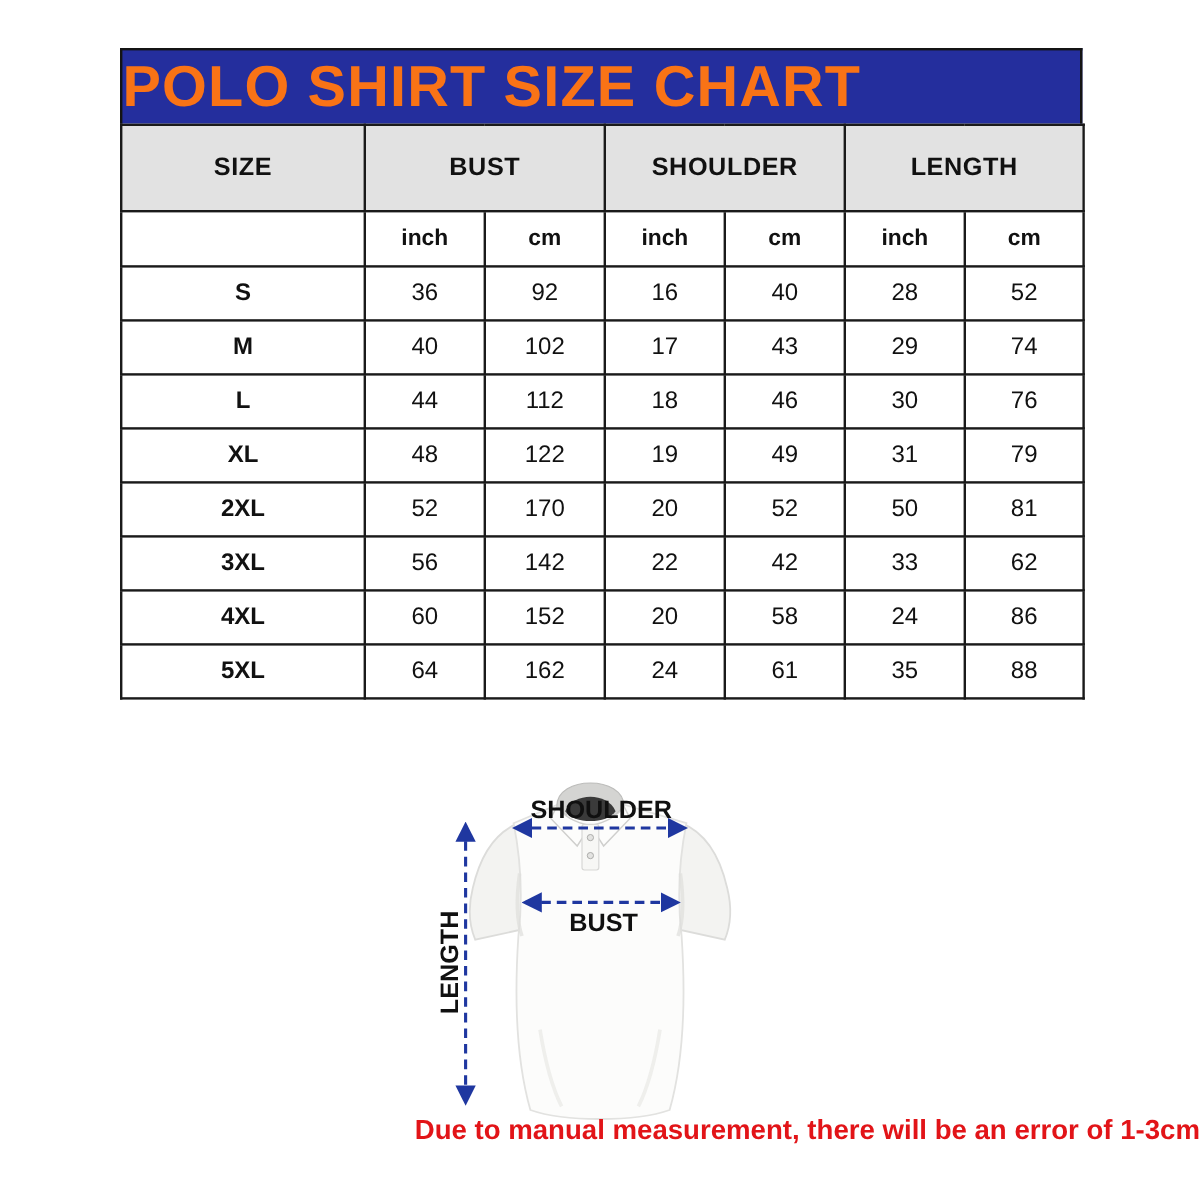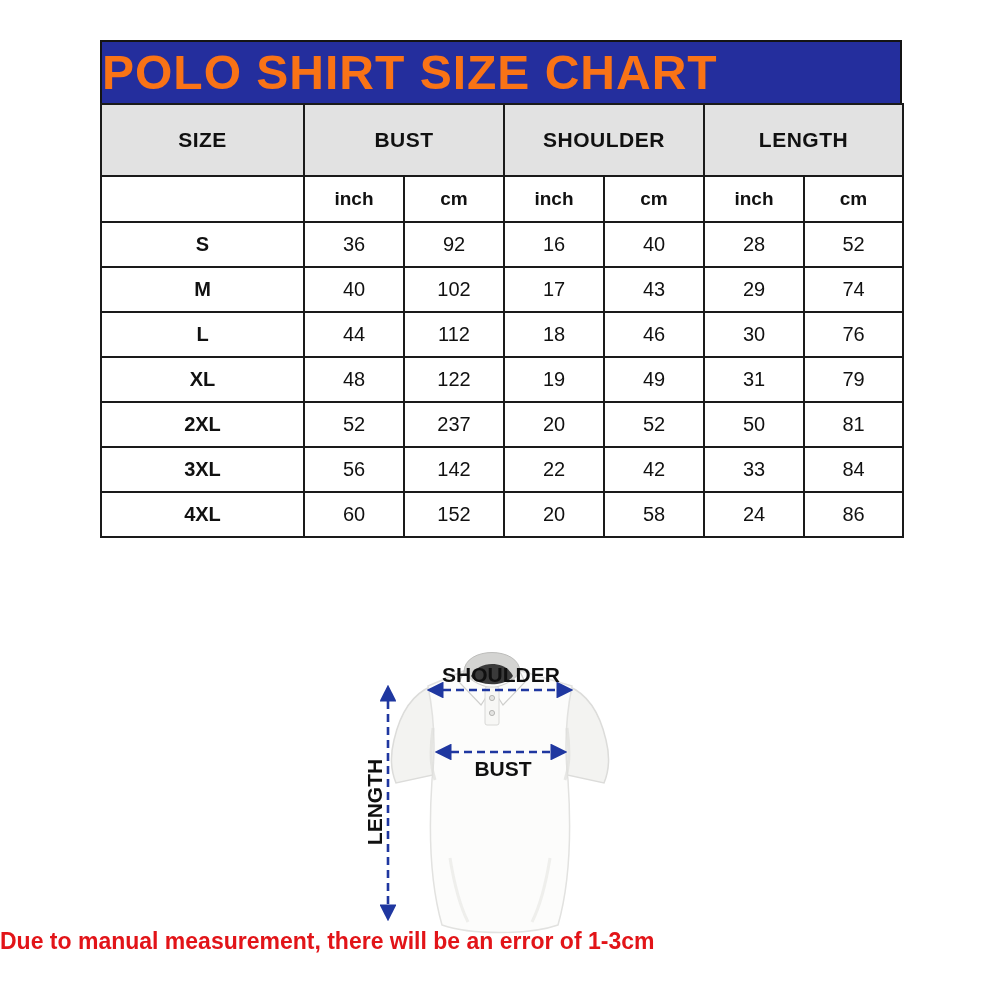--- a/index.html
+++ b/index.html
@@ -84,21 +84,21 @@
     height: 322px;
   }
   .diagram svg { display: block; }
 
   
   .note {
     position: absolute;
     left: 0;
     top: 928px;
     width: 1000px;
-    text-align: left;
+    text-align: right;
     color: #e21418;
     font-weight: bold;
     font-size: 23px;
     white-space: nowrap;
   }
 </style>
 </head>
 <body>
 
 <div class="page">
@@ -166,44 +166,53 @@
         <td>48</td>
         <td>122</td>
         <td>19</td>
         <td>49</td>
         <td>31</td>
         <td>79</td>
       </tr>
       <tr class="data-row">
         <td class="size-cell">2XL</td>
         <td>52</td>
-        <td>237</td>
+        <td>170</td>
         <td>20</td>
         <td>52</td>
         <td>50</td>
         <td>81</td>
       </tr>
       <tr class="data-row">
         <td class="size-cell">3XL</td>
         <td>56</td>
         <td>142</td>
         <td>22</td>
         <td>42</td>
         <td>33</td>
-        <td>84</td>
+        <td>62</td>
       </tr>
       <tr class="data-row">
         <td class="size-cell">4XL</td>
         <td>60</td>
         <td>152</td>
         <td>20</td>
         <td>58</td>
         <td>24</td>
         <td>86</td>
       </tr>
+      <tr class="data-row">
+        <td class="size-cell">5XL</td>
+        <td>64</td>
+        <td>162</td>
+        <td>24</td>
+        <td>61</td>
+        <td>35</td>
+        <td>88</td>
+      </tr>
     </tbody>
       </table>
   </div>
 
   <div class="diagram">
     <svg width="360" height="322" viewBox="0 0 360 322" xmlns="http://www.w3.org/2000/svg">
       <defs>
         <marker id="ah" viewBox="0 0 10 10" refX="8" refY="5" markerWidth="6.5" markerHeight="6.5" orient="auto-start-reverse">
           <path d="M0,0 L10,5 L0,10 Z" fill="#1f37a0"></path>
         </marker>

